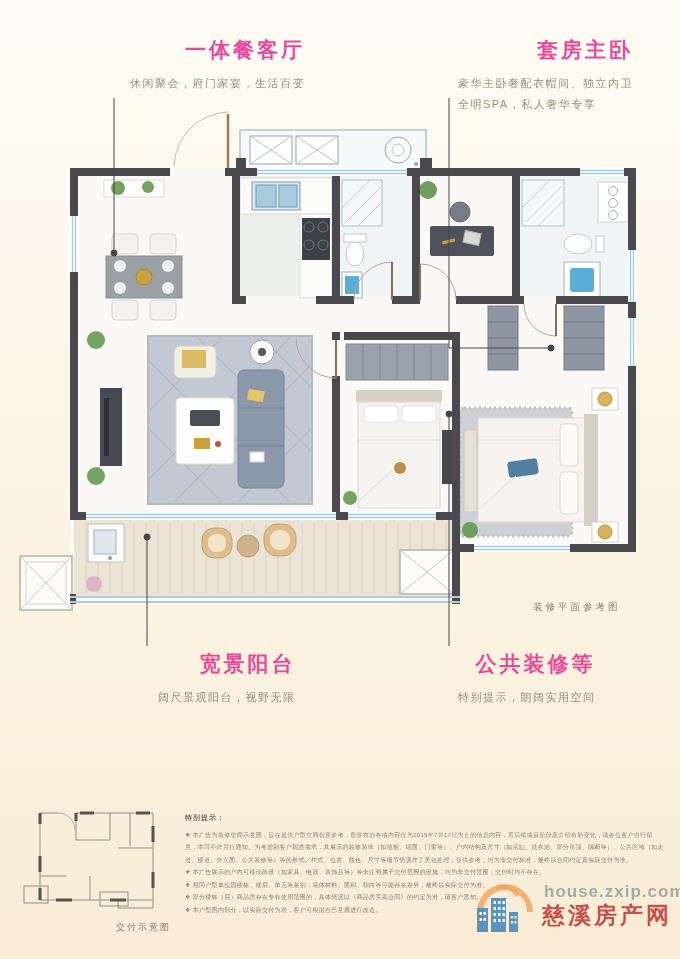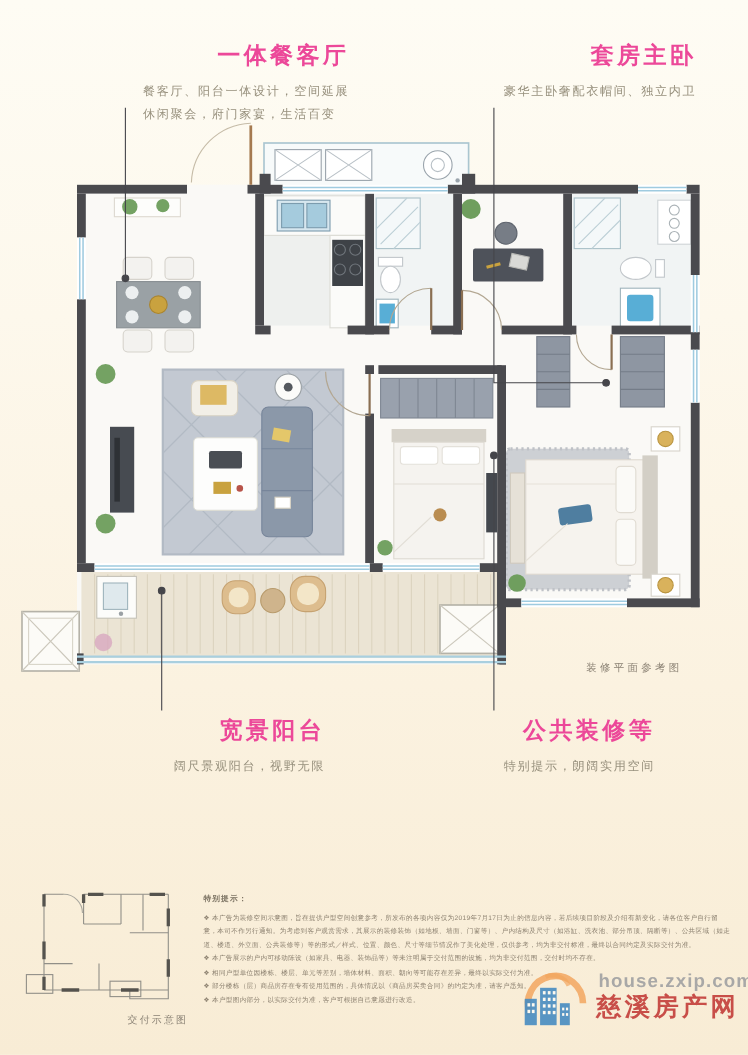--- a/index.html
+++ b/index.html
@@ -20,26 +20,26 @@
   .watermark{position:absolute;left:470px;top:872px;width:210px;height:64px;opacity:.95;}
   .watermark .logo{position:absolute;left:0;top:0;}
   .wm-domain{position:absolute;left:74px;top:10px;font-size:17px;font-weight:bold;color:#96989c;letter-spacing:1px;opacity:.85;}
   .wm-name{position:absolute;left:72px;top:28px;font-size:23px;font-weight:bold;color:#b91c1c;letter-spacing:3px;opacity:.8;}
 </style>
 </head>
 <body>
 
 <div class="anno" style="left:130px;top:36px;">
   <p class="t">一体餐客厅</p>
-  <p class="d">餐客厅、阳台一体设计，空间延展</p>
   <p class="d">休闲聚会，府门家宴，生活百变</p>
 </div>
 <div class="anno" style="left:458px;top:36px;">
   <p class="t">套房主卧</p>
   <p class="d">豪华主卧奢配衣帽间、独立内卫</p>
+  <p class="d">全明SPA，私人奢华专享</p>
 </div>
 <div class="anno" style="left:158px;top:650px;">
   <p class="t">宽景阳台</p>
   <p class="d">阔尺景观阳台，视野无限</p>
 </div>
 <div class="anno" style="left:458px;top:650px;">
   <p class="t">公共装修等</p>
   <p class="d">特别提示，朗阔实用空间</p>
 </div>
 

